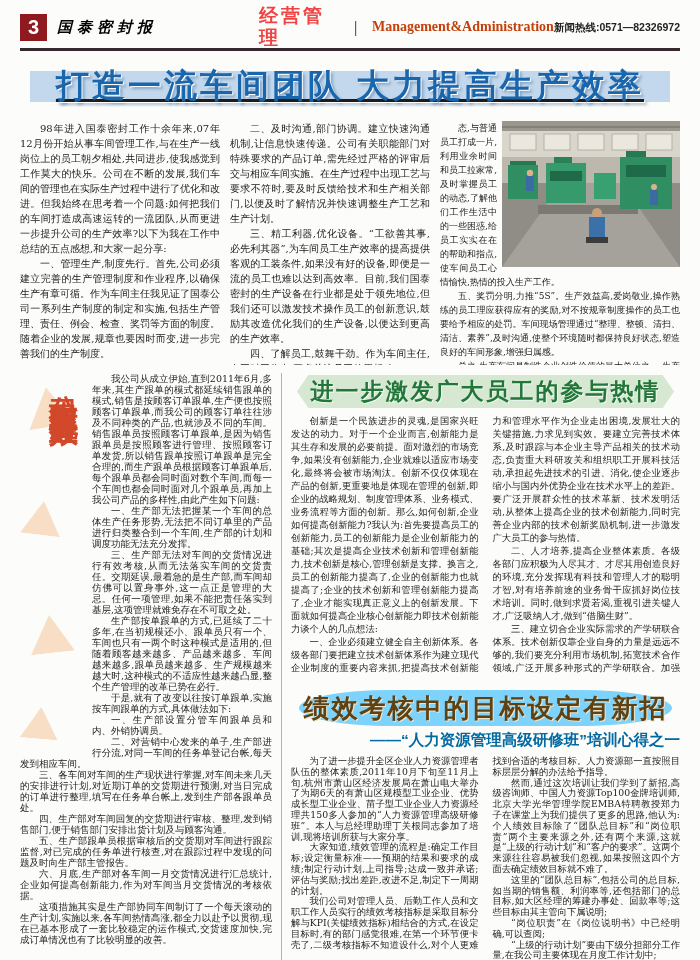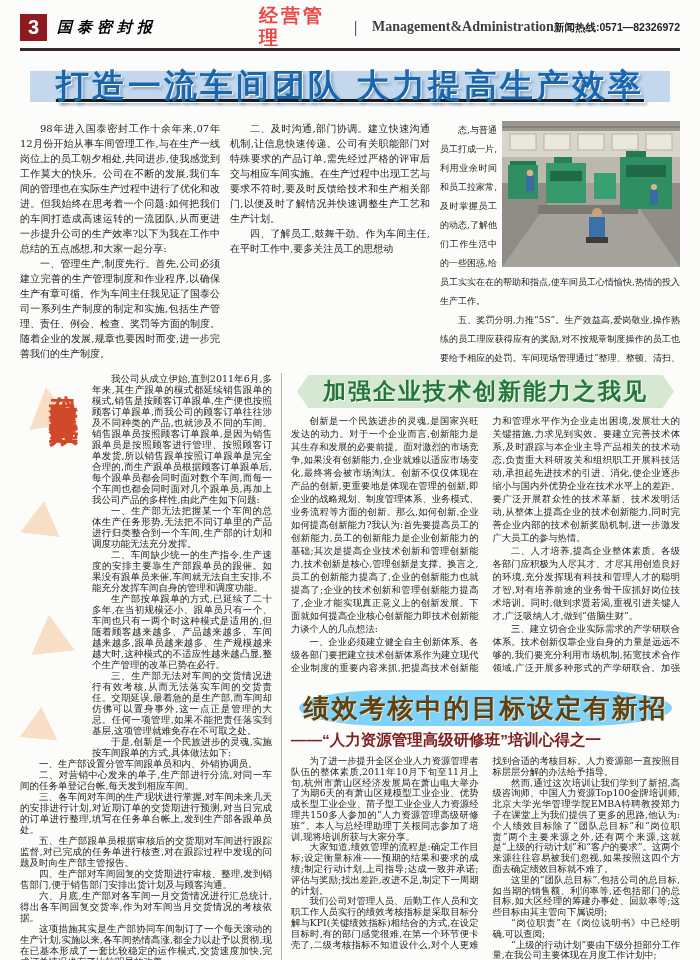--- a/index.html
+++ b/index.html
@@ -16,37 +16,37 @@
     width:27px; height:27px; background:#8e1a20; color:#fff;
     font:900 20px/27px "Liberation Sans", sans-serif; text-align:center;
   }
   .paper-name {
     margin-left:10px; font:700 italic 15px/18px "DejaVu Serif", serif;
     letter-spacing:5px; color:#000000;
   }
   .mast-center { flex:1; display:flex; align-items:center; justify-content:flex-start; }
   .section-cn { color:#ef4444; font:900 19px/22px "Liberation Sans", sans-serif; letter-spacing:3px;margin-left:24px; }
   .section-sep { color:#555; margin:0 14px 0 20px; font-size:14px; }
-  .section-en { font:700 14px/18px "Liberation Serif", serif; color:#404040; }
+  .section-en { font:700 14px/18px "Liberation Serif", serif; color:#c2410c; }
   .mast-right { font:700 10.5px/14px "Liberation Sans", sans-serif; color:#222; white-space:nowrap;text-align:center; }
   .mast-rule { height:3px; background:#35282e; margin-top:4px; }
 
   
   .a1-headline-wrap { position:relative; height:52px; margin-top:9px;text-decoration:underline; }
   .a1-band { position:absolute; left:10px; right:10px; top:11px; height:31px; background:#c3d8ec; }
   .a1-headline {
     position:relative; text-align:center;
     font:900 33px/52px "Liberation Sans", sans-serif; color:#1a66ad; letter-spacing:3px;
     text-shadow:1px 1px 0 #fff, 3px 3px 3px rgba(20,70,125,.35);
   }
 
   
   .a1-cols { display:flex; gap:10px; margin-top:9px; height:244px; overflow:hidden; }
   .a1col { width:200px; flex:0 0 200px; font-size:10px; line-height:15px; }
-  .a1col3 { width:auto; flex:1; font-size:9px; line-height:19px; }
+  .a1col3 { width:auto; flex:1; font-size:9px; line-height:14px; }
   .p { text-indent:2em; text-align:justify; }
   .photo {
     float:right; width:178px; height:146px; margin:0 0 4px 5px;
     background:#c6c2b8; overflow:hidden;
   }
 
   
   .bottom { display:flex; margin-top:8px; height:588px; overflow:hidden; }
   .a2 { width:252px; flex:0 0 252px; font-size:9.5px; line-height:11px; }
   .vtitle-wrap { float:left; width:64px; height:384px; position:relative; margin-right:8px; }
@@ -72,22 +72,22 @@
   .a3-headline { font:900 23px/33px "Liberation Sans", sans-serif; color:#23763a;
     letter-spacing:2px; text-shadow:1px 1px 0 #f2f8f0; }
   .a3-body { column-count:2; column-gap:14px; font-size:9.3px; line-height:13px; height:267px; overflow:hidden; }
 
   
   .a4 { margin-top:6px; }
   .a4-banner { height:36px; width:96%; margin:3px auto; background:#7dd3fc;
     border-radius:50% / 100%; display:flex; align-items:center; justify-content:center; }
   .a4-headline { font:900 26px/36px "Liberation Sans", sans-serif; color:#5e4214;
     letter-spacing:2px; text-shadow:1px 1px 0 #efe5cc; }
-  .a4-subtitle { text-align:left; font:900 15.5px/22px "Liberation Sans", sans-serif;
-    color:#7f1d1d; margin:3px 0 5px 0; }
+  .a4-subtitle { text-align:right; font:900 15.5px/22px "Liberation Sans", sans-serif;
+    color:#0369a1; margin:3px 0 5px 0; }
   .a4-body { column-count:2; column-gap:14px; font-size:9.3px; line-height:10.8px; height:210px; overflow:hidden; }
 </style>
 </head>
 <body>
 
 <div class="page">
 
   <header class="masthead">
     <div class="mast-left">
       <div class="pagenum-box">3</div>
@@ -107,20 +107,21 @@
       <div class="a1-band"></div>
       <h1 class="a1-headline">打造一流车间团队 大力提高生产效率</h1>
     </div>
     <div class="a1-cols">
       <div class="a1col">
         <p class="p">98年进入国泰密封工作十余年来,07年12月份开始从事车间管理工作,与在生产一线岗位上的员工朝夕相处,共同进步,使我感觉到工作莫大的快乐。公司在不断的发展,我们车间的管理也在实际生产过程中进行了优化和改进。但我始终在思考着一个问题:如何把我们的车间打造成高速运转的一流团队,从而更进一步提升公司的生产效率?以下为我在工作中总结的五点感想,和大家一起分享:</p>
         <p class="p">一、管理生产,制度先行。首先,公司必须建立完善的生产管理制度和作业程序,以确保生产有章可循。作为车间主任我见证了国泰公司一系列生产制度的制定和实施,包括生产管理、责任、例会、检查、奖罚等方面的制度。随着企业的发展,规章也要因时而变,进一步完善我们的生产制度。</p>
       </div>
       <div class="a1col">
         <p class="p">二、及时沟通,部门协调。建立快速沟通机制,让信息快速传递。公司有关职能部门对特殊要求的产品订单,需先经过严格的评审后交与相应车间实施。在生产过程中出现工艺与要求不符时,要及时反馈给技术和生产相关部门,以便及时了解情况并快速调整生产工艺和生产计划。</p>
+        <p class="p">三、精工利器,优化设备。“工欲善其事,必先利其器”,为车间员工生产效率的提高提供客观的工装条件,如果没有好的设备,即便是一流的员工也难以达到高效率。目前,我们国泰密封的生产设备在行业都是处于领先地位,但我们还可以激发技术操作员工的创新意识,鼓励其改造优化我们的生产设备,以便达到更高的生产效率。</p>
         <p class="p">四、了解员工,鼓舞干劲。作为车间主任,在平时工作中,要多关注员工的思想动</p>
       </div>
       <div class="a1col a1col3">
         <div class="photo">
           <svg width="178" height="146" viewBox="0 0 178 146" xmlns="http://www.w3.org/2000/svg">
             <rect width="178" height="146" fill="#c6c2b8"></rect>
             <rect y="0" width="178" height="10" fill="#9b978e"></rect>
             <rect y="10" width="178" height="26" fill="#d8d5cb"></rect>
             <rect x="8" y="13" width="26" height="16" fill="#e9e7de" stroke="#b5b2a8"></rect>
             <rect x="42" y="13" width="26" height="16" fill="#e9e7de" stroke="#b5b2a8"></rect>
@@ -163,41 +164,40 @@
     <aside class="a2">
       <div class="vtitle-wrap">
         <div class="tri tri1"></div>
         <div class="tri tri2"></div>
         <div class="tri tri3"></div>
         <div class="tri tri4"></div>
         <div class="vtitle">公司生产跟单流程再造显效</div>
       </div>
       <p class="p">我公司从成立伊始,直到2011年6月,多年来,其生产跟单的模式都延续销售跟单的模式,销售是按顾客订单跟单,生产便也按照顾客订单跟单,而我公司的顾客订单往往涉及不同种类的产品,也就涉及不同的车间。销售跟单员按照顾客订单跟单,是因为销售跟单员是按照顾客进行管理、按照顾客订单发货,所以销售跟单按照订单跟单是完全合理的,而生产跟单员根据顾客订单跟单后,每个跟单员都会同时面对数个车间,而每一个车间也都会同时面对几个跟单员,再加上我公司产品的多样性,由此产生如下问题:</p>
       <p class="p">一、生产部无法把握某一个车间的总体生产任务形势,无法把不同订单里的产品进行归类整合到一个车间,生产部的计划和调度功能无法充分发挥。</p>
-      <p class="p">二、车间缺少统一的生产指令,生产速度的安排主要靠生产部跟单员的跟催。如果没有跟单员来催,车间就无法自主安排,不能充分发挥车间自身的管理和调度功能。</p>
+      <p class="p">三、生产部无法对车间的交货情况进行有效考核,从而无法落实车间的交货责任。交期延误,最着急的是生产部,而车间却仿佛可以置身事外,这一点正是管理的大忌。任何一项管理,如果不能把责任落实到基层,这项管理就难免存在不可取之处。</p>
       <p class="p">生产部按单跟单的方式,已延续了二十多年,在当初规模还小、跟单员只有一个、车间也只有一两个时这种模式是适用的,但随着顾客越来越多、产品越来越多、车间越来越多,跟单员越来越多、生产规模越来越大时,这种模式的不适应性越来越凸显,整个生产管理的改革已势在必行。</p>
-      <p class="p">三、生产部无法对车间的交货情况进行有效考核,从而无法落实车间的交货责任。交期延误,最着急的是生产部,而车间却仿佛可以置身事外,这一点正是管理的大忌。任何一项管理,如果不能把责任落实到基层,这项管理就难免存在不可取之处。</p>
-      <p class="p">于是,创新是一个民族进步的灵魂,实施按车间跟单的方式,具体做法如下:</p>
+      <p class="p">于是,就有了改变以往按订单跟单,实施按车间跟单的方式,具体做法如下:</p>
       <p class="p">一、生产部设置分管车间跟单员和内、外销协调员。</p>
       <p class="p">二、对营销中心发来的单子,生产部进行分流,对同一车间的任务单登记台帐,每天发到相应车间。</p>
       <p class="p">三、各车间对车间的生产现状进行掌握,对车间未来几天的安排进行计划,对近期订单的交货期进行预测,对当日完成的订单进行整理,填写在任务单台帐上,发到生产部各跟单员处。</p>
+      <p class="p">四、生产部对车间回复的交货期进行审核、整理,发到销售部门,便于销售部门安排出货计划及与顾客沟通。</p>
       <p class="p">五、生产部跟单员根据审核后的交货期对车间进行跟踪监督,对已完成的任务单进行核查,对在跟踪过程中发现的问题及时向生产部主管报告。</p>
-      <p class="p">四、生产部对车间回复的交货期进行审核、整理,发到销售部门,便于销售部门安排出货计划及与顾客沟通。</p>
-      <p class="p">六、月底,生产部对各车间一月交货情况进行汇总统计,得出各车间回复交货率,作为对车间当月交货情况的考核依据。</p>
+      <p class="p">六、月底,生产部对各车间一月交货情况进行汇总统计,企业如何提高创新能力,作为对车间当月交货情况的考核依据。</p>
       <p class="p">这项措施其实是生产部协同车间制订了一个每天滚动的生产计划,实施以来,各车间热情高涨,都全力以赴予以贯彻,现在已基本形成了一套比较稳定的运作模式,交货速度加快,完成订单情况也有了比较明显的改善。</p>
 
     </aside>
 
     <div class="vdivider"></div>
 
     <div class="right-col">
 
       <section>
         <div class="a3-banner">
-          <h2 class="a3-headline">加强企业技术创新能力之我见</h2>
+          <h2 class="a3-headline">进一步激发广大员工的参与热情</h2>
         </div>
         <div class="a3-body">
           <p class="p">创新是一个民族进步的灵魂,是国家兴旺发达的动力。对于一个企业而言,创新能力是其生存和发展的必要前提。面对激烈的市场竞争,如果没有创新能力,企业就难以适应市场变化,最终将会被市场淘汰。创新不仅仅体现在产品的创新,更重要地是体现在管理的创新,即企业的战略规划、制度管理体系、业务模式、业务流程等方面的创新。那么,如何创新,企业如何提高创新能力?我认为:首先要提高员工的创新能力,员工的创新能力是企业创新能力的基础;其次是提高企业技术创新和管理创新能力,技术创新是核心,管理创新是支撑。换言之,员工的创新能力提高了,企业的创新能力也就提高了;企业的技术创新和管理创新能力提高了,企业才能实现真正意义上的创新发展。下面就如何提高企业核心创新能力即技术创新能力谈个人的几点想法:</p>
           <p class="p">一、企业必须建立健全自主创新体系。各级各部门要把建立技术创新体系作为建立现代企业制度的重要内容来抓,把提高技术创新能力和管理水平作为企业走出困境,发展壮大的关键措施,力求见到实效。要建立完善技术体系,及时跟踪与本企业主导产品相关的技术动态,负责重大科研攻关和组织职工开展科技活动,承担起先进技术的引进、消化,使企业逐步缩小与国内外优势企业在技术水平上的差距。要广泛开展群众性的技术革新、技术发明活动,从整体上提高企业的技术创新能力,同时完善企业内部的技术创新奖励机制,进一步激发广大员工的参与热情。</p>
           <p class="p">二、人才培养,提高企业整体素质。各级各部门应积极为人尽其才、才尽其用创造良好的环境,充分发挥现有科技和管理人才的聪明才智,对有培养前途的业务骨干应抓好岗位技术培训。同时,做到求贤若渴,重视引进关键人才,广泛吸纳人才,做到“借脑生财”。</p>
           <p class="p">三、建立切合企业实际需求的产学研联合体系。技术创新仅靠企业自身的力量是远远不够的,我们要充分利用市场机制,拓宽技术合作领域,广泛开展多种形式的产学研联合。加强同大专院校、科研机构的科技合作,促进科技成果的引进和转化,解决企业发展中的技术难题,以“借梯上楼”、“筑巢引凤”的方式提高企业的科技水平。</p>
           <p class="p">总之,创新是我们国泰密封企业发展的永恒主题,企业要在市场中保持旺盛的生命力和争取未来发展的主动,必须对企业创新理念有一个全新的认识,要下大力气全面提高企业创新能力。</p>
 
         </div>
       </section>

